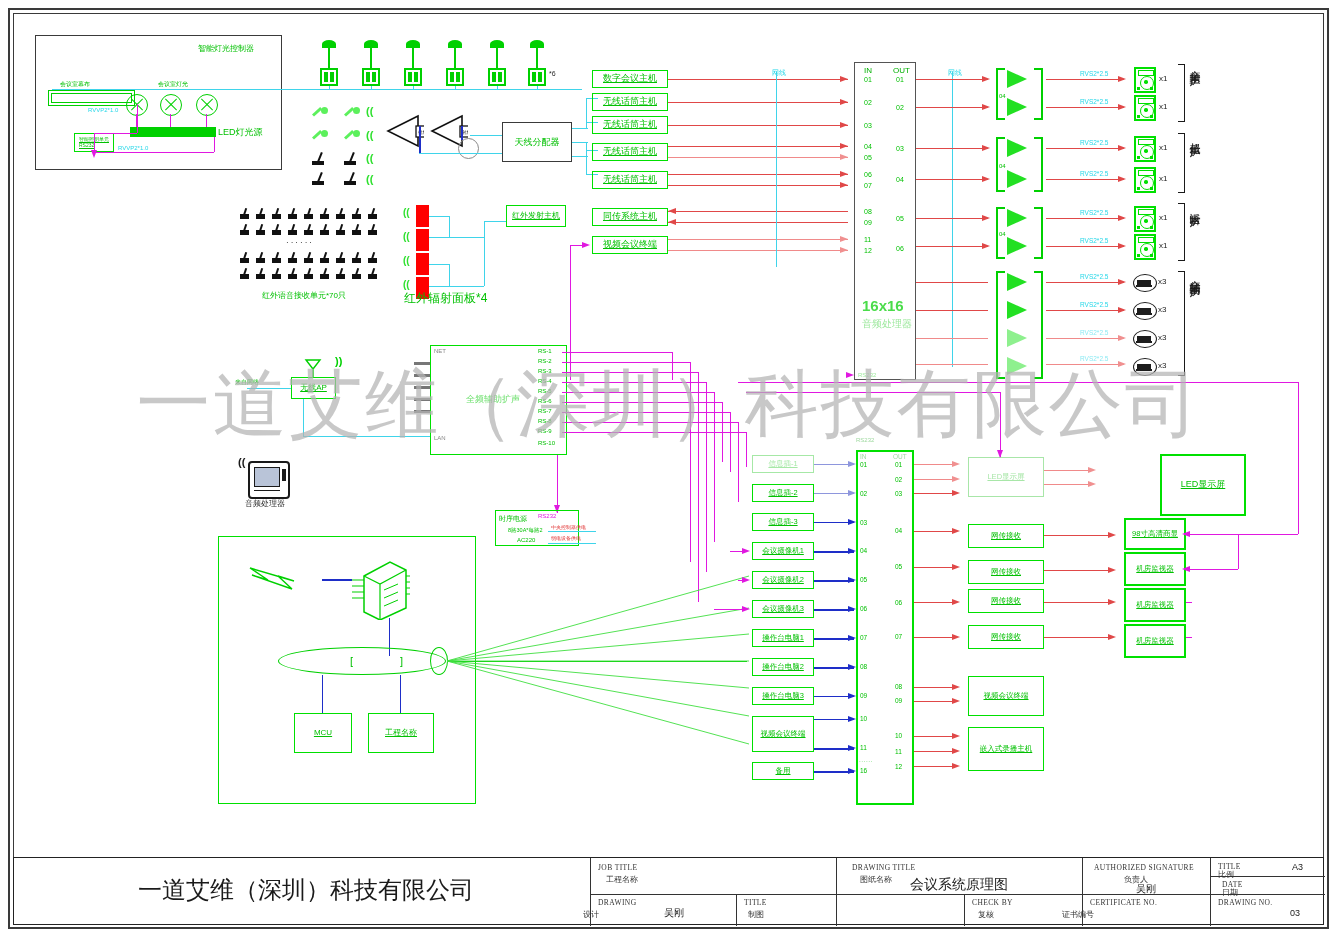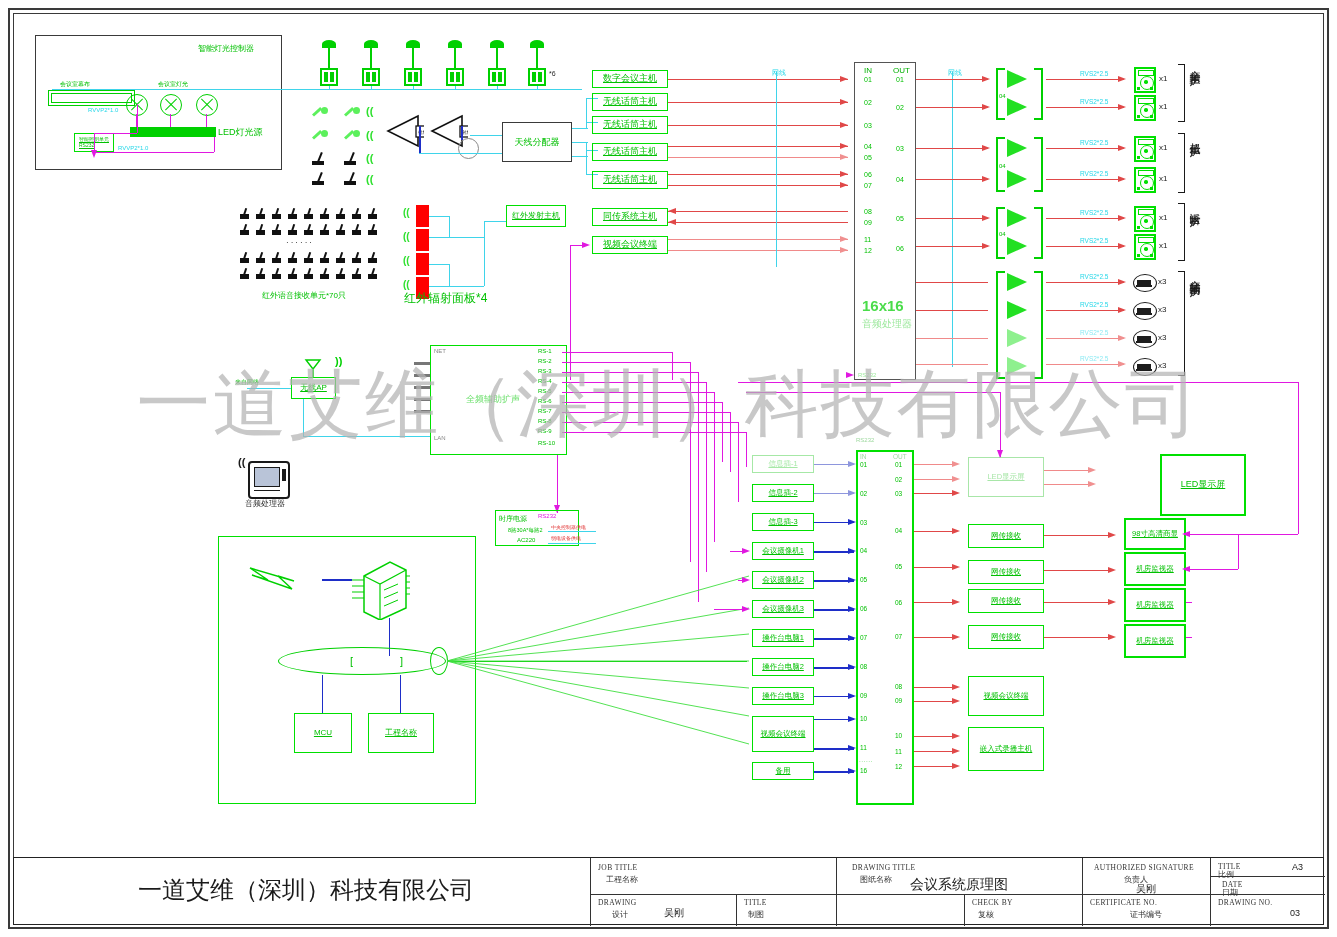--- a/index.html
+++ b/index.html
@@ -889,29 +889,29 @@
     <div class="tbcn abs" style="left:1110px;top:16px;">负责人</div>
     <div class="abs" style="left:1068px;top:24px;width:128px;text-align:center;font-size:10px;color:#1a1a1a;font-family:'DejaVu Sans',sans-serif;">吴刚</div>
 
     <div class="tbsmall abs" style="left:1204px;top:4px;">TITLE</div>
     <div class="tbcn abs" style="left:1204px;top:11px;">比例</div>
     <div class="abs" style="left:1278px;top:4px;font-size:9px;color:#1a1a1a;">A3</div>
     <div class="tbsmall abs" style="left:1208px;top:22px;">DATE</div>
     <div class="tbcn abs" style="left:1208px;top:29px;">日期</div>
 
     <div class="tbsmall abs" style="left:584px;top:40px;">DRAWING</div>
-    <div class="tbcn abs" style="left:598px;top:51px;">设计</div>
+    <div class="tbcn abs" style="left:569px;top:51px;">设计</div>
     <div class="abs" style="left:650px;top:48px;font-size:10px;color:#1a1a1a;font-family:'DejaVu Sans',sans-serif;">吴刚</div>
 
     <div class="tbsmall abs" style="left:730px;top:40px;">TITLE</div>
     <div class="tbcn abs" style="left:734px;top:51px;">制图</div>
 
     <div class="tbsmall abs" style="left:958px;top:40px;">CHECK   BY</div>
     <div class="tbcn abs" style="left:964px;top:51px;">复核</div>
 
     <div class="tbsmall abs" style="left:1076px;top:40px;">CERTIFICATE   NO.</div>
-    <div class="tbcn abs" style="left:1116px;top:51px;">证书编号</div>
+    <div class="tbcn abs" style="left:1048px;top:51px;">证书编号</div>
 
     <div class="tbsmall abs" style="left:1204px;top:40px;">DRAWING NO.</div>
     <div class="abs" style="left:1276px;top:50px;font-size:9px;color:#1a1a1a;">03</div>
   </div>
 
 </div>
 
 </body></html>

